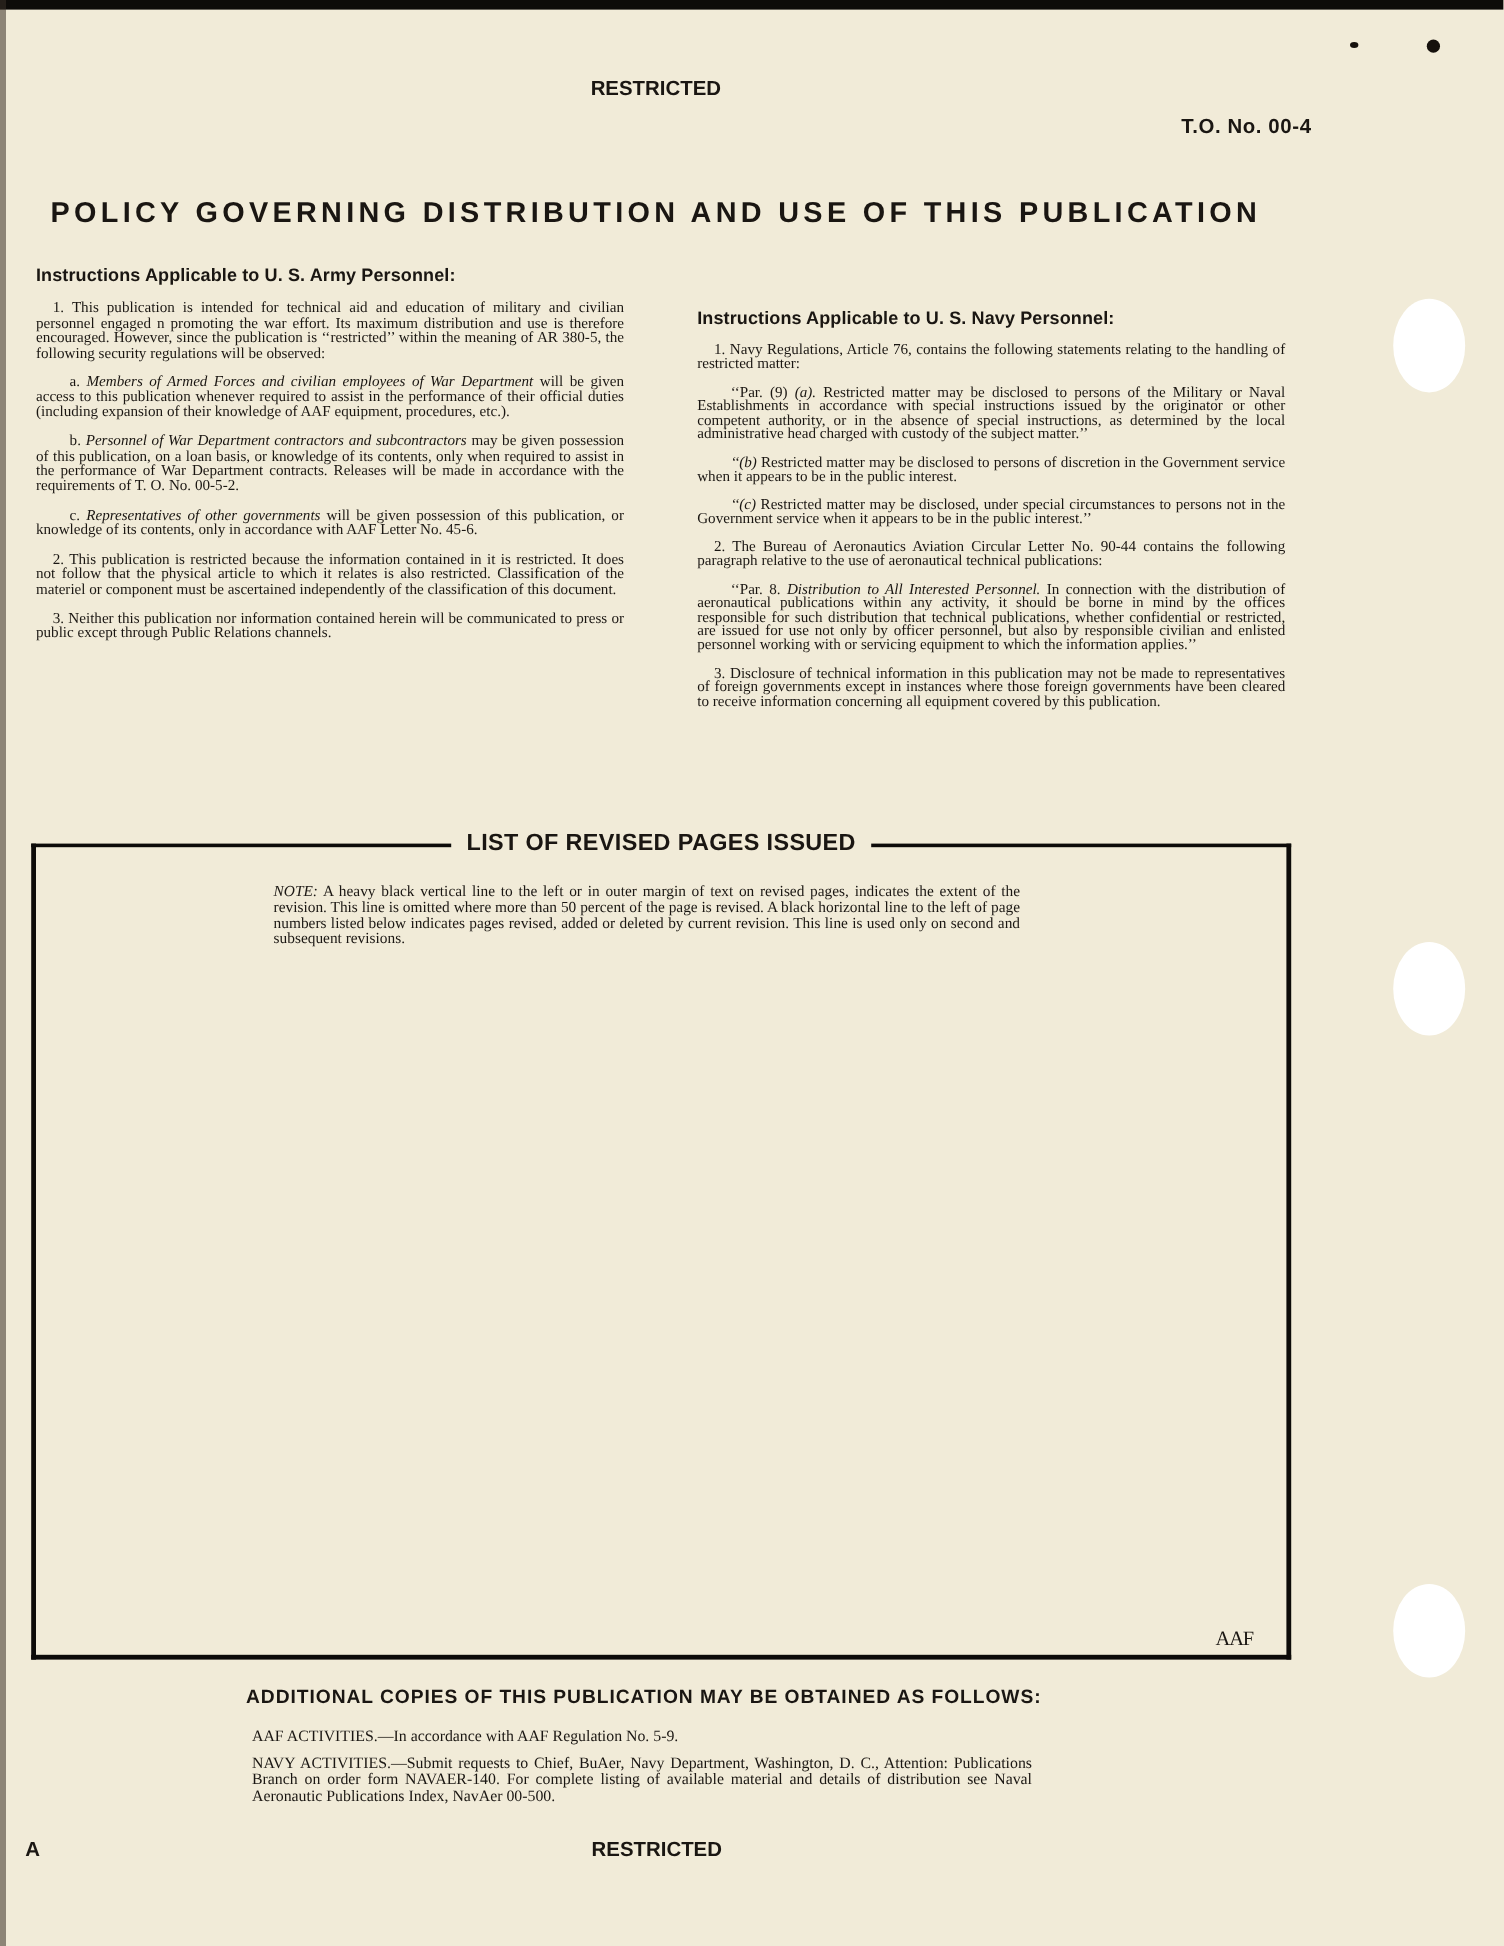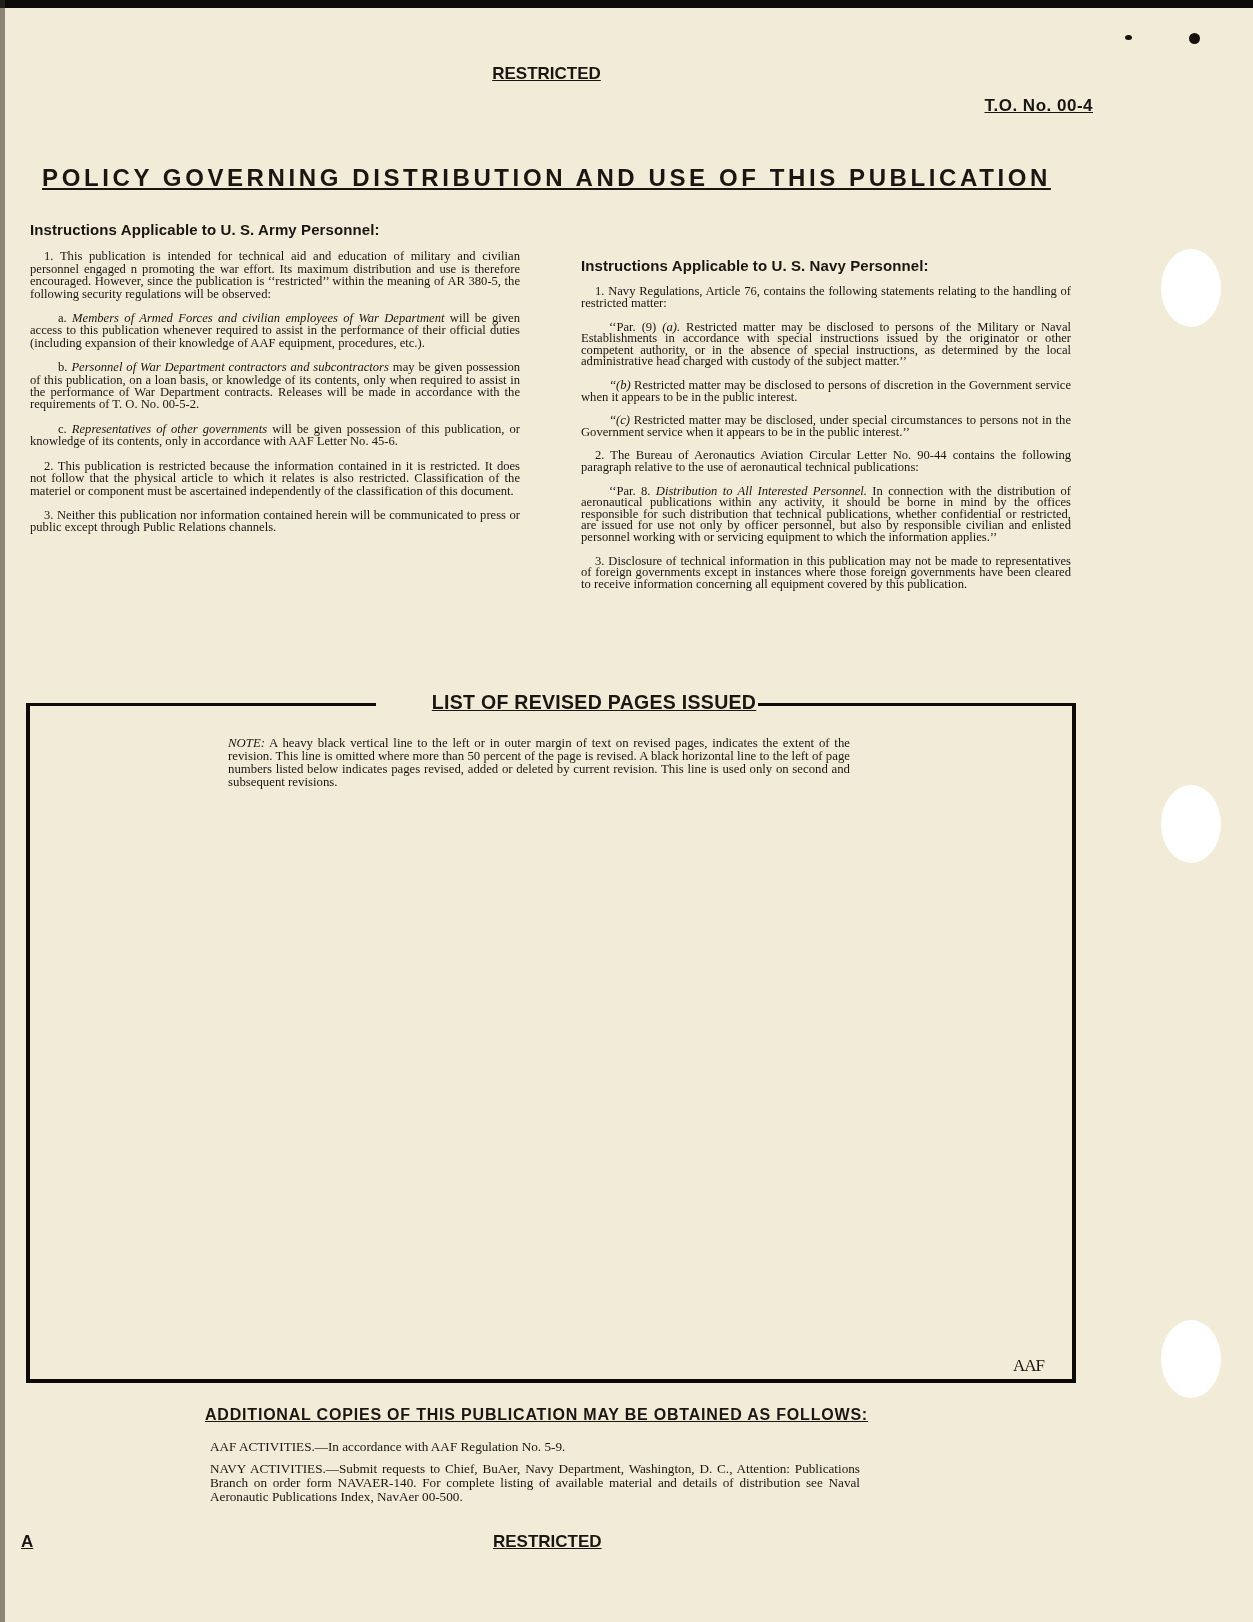--- a/index.html
+++ b/index.html
@@ -8,36 +8,36 @@
     background: #f1ebd8;
     position: relative;
     overflow: hidden;
     font-family: "Liberation Serif", "DejaVu Serif", serif;
     color: #1a1612;
   }
   .topbar { position: absolute; left: 0; top: 0; width: 1253px; height: 8px; background: #0d0b09; }
   .leftedge { position: absolute; left: 0; top: 0; width: 5px; height: 1622px; background: #3a3128; opacity: .55; }
   .speck { position: absolute; border-radius: 50%; background: #16110d; }
   .hole { position: absolute; width: 60px; height: 78px; border-radius: 50%; background: #ffffff; left: 1161px; }
-  .sans { font-family: "Liberation Sans", "DejaVu Sans", sans-serif; font-weight: bold; text-decoration: underline; }
+  .sans { font-family: "Liberation Sans", "DejaVu Sans", sans-serif; font-weight: bold; }
   .hdr-restricted { position: absolute; top: 64px; left: 0; width: 1093px; text-align: center; font-size: 17px; }
   .hdr-to { position: absolute; top: 96px; left: 0; width: 1093px; text-align: right; font-size: 17px; letter-spacing: .5px; }
   .title { position: absolute; top: 164px; left: 0; width: 1093px; text-align: center; font-size: 24px; letter-spacing: 3.6px; }
   .col { position: absolute; top: 224px; width: 490px; font-size: 12.6px; line-height: 12.4px; text-align: justify; }
   .col.left { left: 30px; }
   .col.right { left: 581px; width: 490px; margin-top: 36px; }
   .col h2 { font-family: "Liberation Sans", "DejaVu Sans", sans-serif; font-weight: bold; font-size: 15px; margin: 0 0 14px 0; letter-spacing: .1px; }
   .col p { margin: 0 0 12px 0; text-indent: 14px; }
   .col p.sub { text-indent: 28px; }
   .col p.quote { text-indent: 28px; }
   .col p.tight { line-height: 11.6px; }
   .box { position: absolute; left: 26px; top: 703px; width: 1050px; height: 680px; border: 4px solid #0d0b09; border-top: none; box-sizing: border-box; }
   .box-top { position: absolute; left: 26px; top: 703px; width: 1050px; height: 4px; }
   .box-top .seg { position: absolute; top: 0; height: 3px; background: #0d0b09; }
-  .box-title { position: absolute; top: 691px; left: 0; width: 1102px; text-align: center; font-size: 19.5px; letter-spacing: .3px; padding-left: 43px; }
+  .box-title { position: absolute; top: 691px; left: 0; width: 1102px; text-align: center; font-size: 19.5px; letter-spacing: .3px; }
   .box-title span { background: #f1ebd8; padding: 0 2px; }
   .note { position: absolute; left: 228px; top: 737px; width: 622px; font-size: 12.8px; line-height: 13px; text-align: justify; }
   .aaf-mark { position: absolute; left: 1013px; top: 1356px; font-size: 17px; font-family: "Liberation Serif", serif; letter-spacing: -1px; }
   .add-title { position: absolute; top: 1406px; left: 205px; font-size: 16px; letter-spacing: .8px; }
   .add-line { position: absolute; left: 210px; width: 650px; font-size: 13.2px; line-height: 14px; text-align: justify; }
   .foot-a { position: absolute; left: 21px; top: 1532px; font-size: 17px; }
   .foot-r { position: absolute; left: 493px; top: 1532px; font-size: 17px; }
   i { font-style: italic; }
 </style>
 </head>

